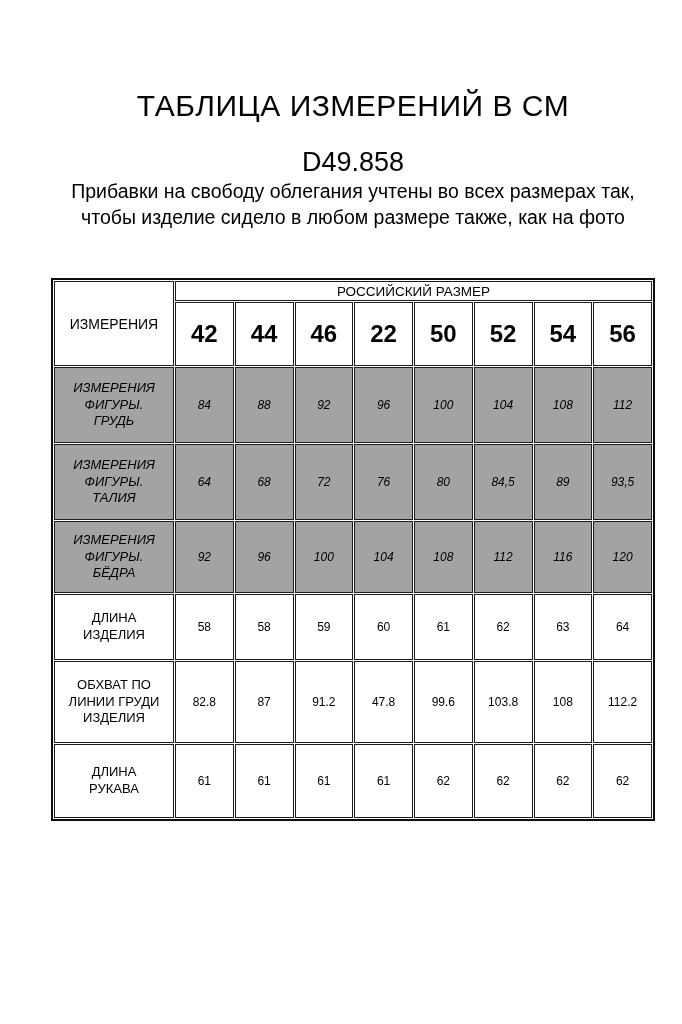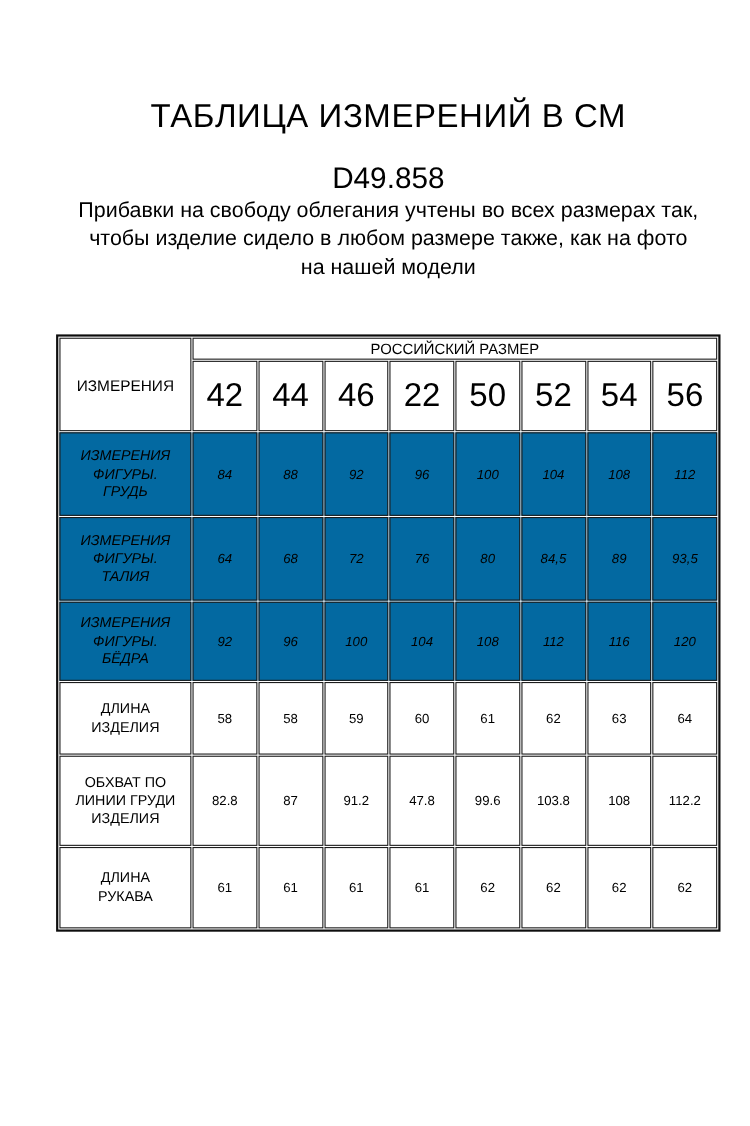--- a/index.html
+++ b/index.html
@@ -49,29 +49,29 @@
     border: 1px solid #1c1c1c;
     text-align: center;
     vertical-align: middle;
     font-weight: 400;
     overflow: hidden;
   }
   tr.group-header-row { height: 20px; }
   th.group-header { font-size: 13.5px; }
   th.corner-header { font-size: 14px; padding: 0 8px; }
   tr.sizes-row { height: 64px; }
-  tr.sizes-row th { font-size: 30px; font-weight: 400; text-align: center; }
+  tr.sizes-row th { font-size: 24px; font-weight: 700; text-align: center; }
   tbody th.row-label {
     font-size: 13px;
     line-height: 1.3;
     padding: 0 10px;
   }
   tbody td.value-cell { font-size: 12px; }
   tr.shaded th, tr.shaded td {
-    background: #0369a1;
+    background: #a3a3a3;
     font-style: italic;
   }
   tr.row-0 { height: 76px; }
   tr.row-1 { height: 76px; }
   tr.row-2 { height: 72px; }
   tr.row-3 { height: 66px; }
   tr.row-4 { height: 82px; }
   tr.row-5 { height: 74px; }
 </style>
 </head>
@@ -79,21 +79,20 @@
 
 <div class="page">
 
   <h1 class="page-title">ТАБЛИЦА ИЗМЕРЕНИЙ В СМ</h1>
 
   <div class="product-code">D49.858</div>
 
   <div class="fit-note">
     <div>Прибавки на свободу облегания учтены во всех размерах так,</div>
     <div>чтобы изделие сидело в любом размере также, как на фото</div>
-    <div>на нашей модели</div>
   </div>
 
   <table class="size-table">
     <colgroup>
       <col class="label-col">
       <col span="8">
     </colgroup>
     <thead>
       <tr class="group-header-row">
         <th rowspan="2" class="corner-header">ИЗМЕРЕНИЯ</th>

